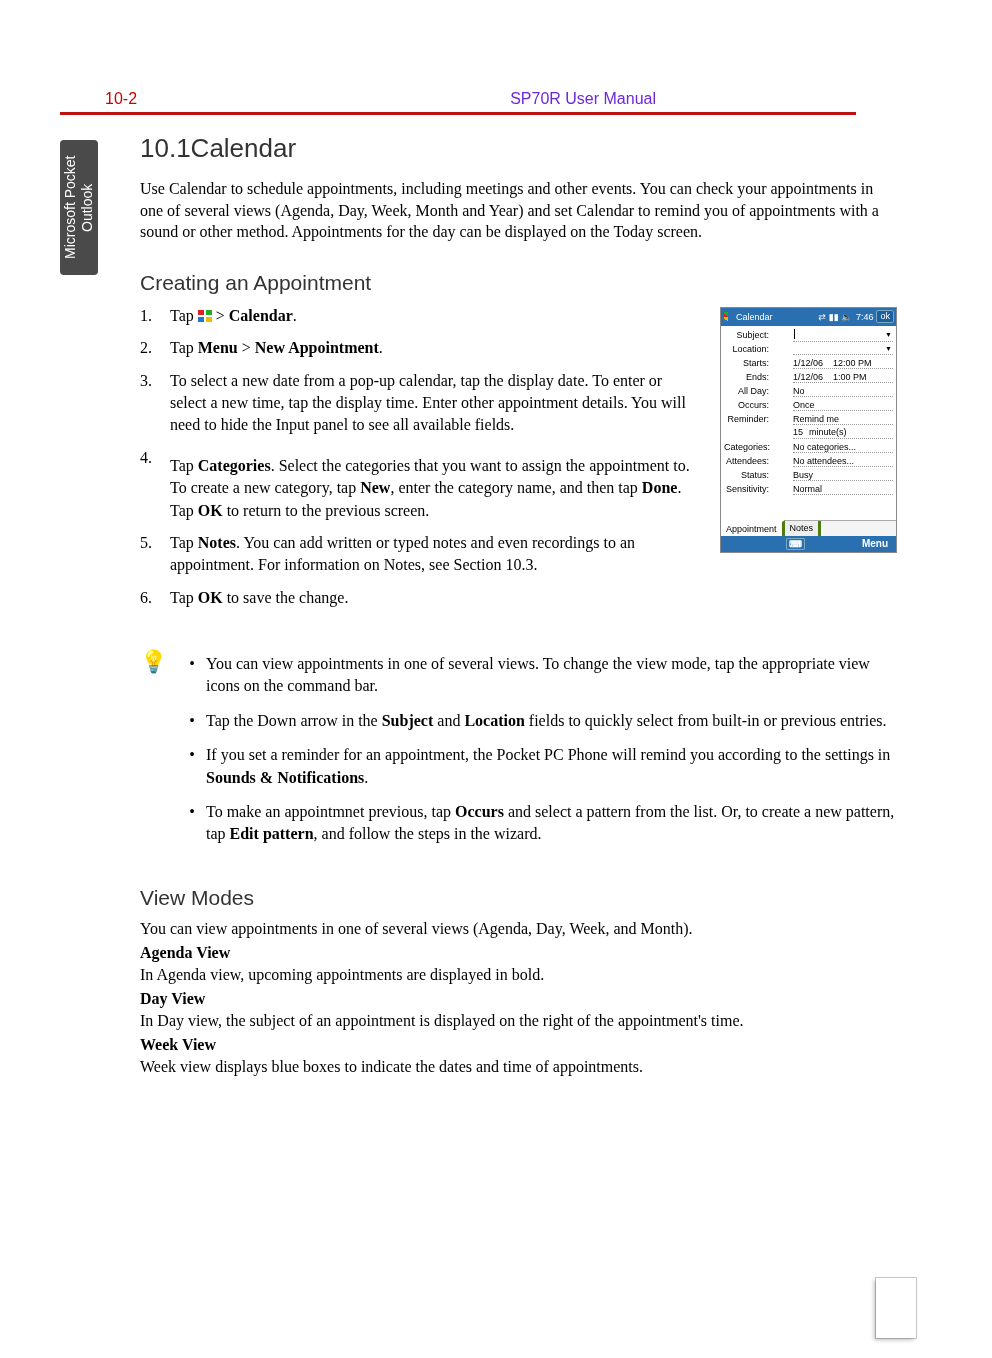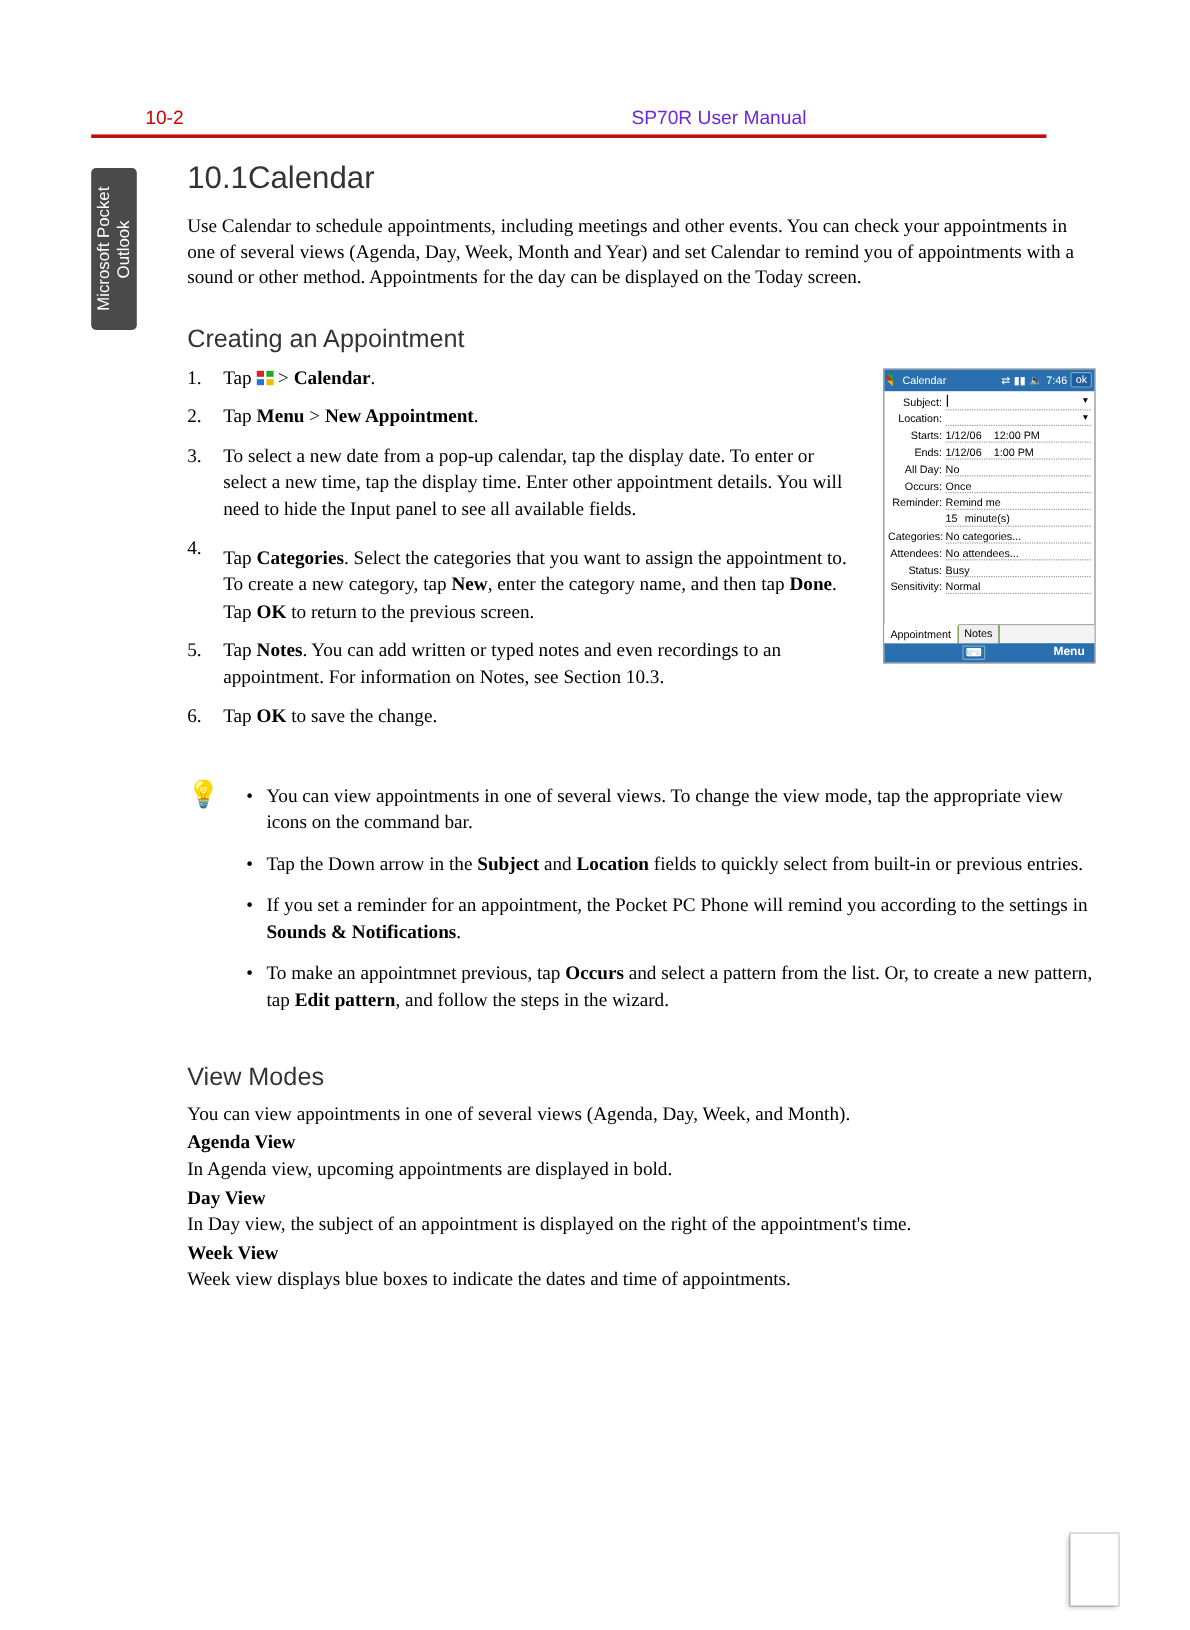--- a/index.html
+++ b/index.html
@@ -6,21 +6,21 @@
   html, body { background: #ffffff; }
   body {
     width: 992px;
     height: 1358px;
     font-family: "Times New Roman", Times, serif;
     color: #000;
     position: relative;
   }
   .page {
     position: absolute;
-    left: 16px; top: 0;
+    left: 0; top: 0;
     width: 916px;
     height: 1358px;
     padding: 60px 60px 60px 60px;
   }
   .header-row {
     display: flex;
     justify-content: space-between;
     align-items: flex-end;
     padding: 30px 0 4px 45px;
     border-bottom: 3px solid #b11;
@@ -187,20 +187,21 @@
     border-radius: 2px;
   }
   .shot .form {
     padding: 3px 3px 5px 3px;
   }
   .shot .frow {
     display: flex;
     align-items: center;
     margin-bottom: 1px;
     min-height: 13px;
+    gap: 21px;
   }
   .shot .frow .lbl {
     width: 48px;
     text-align: right;
     padding-right: 3px;
     color: #000;
     font-size: 9px;
   }
   .shot .frow .val {
     flex: 1;
@@ -234,21 +235,21 @@
     min-height: 12px;
   }
   .shot .tabs {
     display: flex;
     border-top: 1px solid #aaa;
     font-size: 9px;
     background: #f4f4f4;
   }
   .shot .tabs .tab {
     padding: 2px 5px;
-    border-right: 1px solid #4d7c0f;
+    border-right: 3px solid #4d7c0f;
     background: #eee;
   }
   .shot .tabs .tab.active {
     background: #fff;
     border-top: 2px solid #fff;
     margin-top: -1px;
   }
   .shot .bottombar {
     background: #2a6fb0;
     color: #fff;

